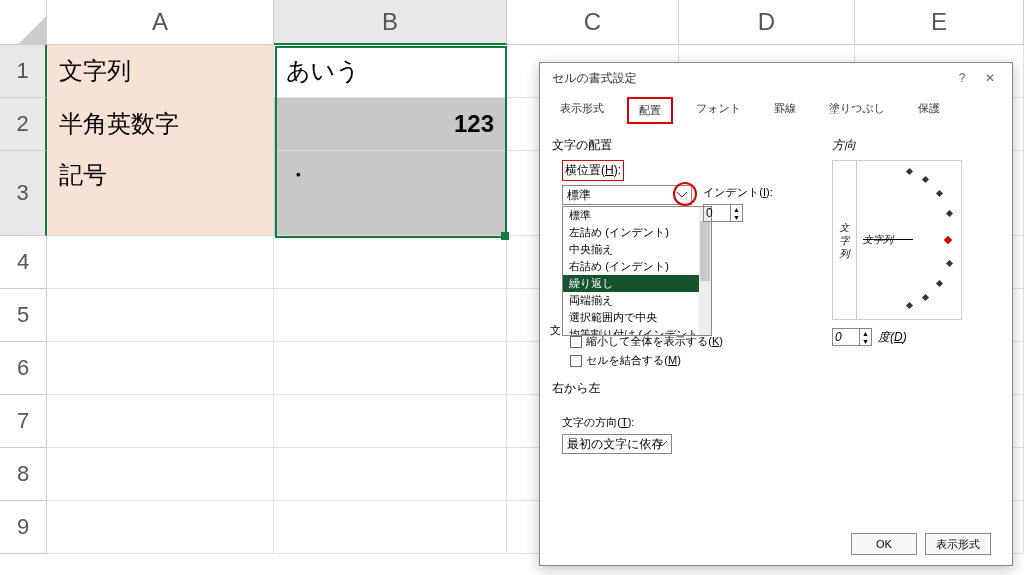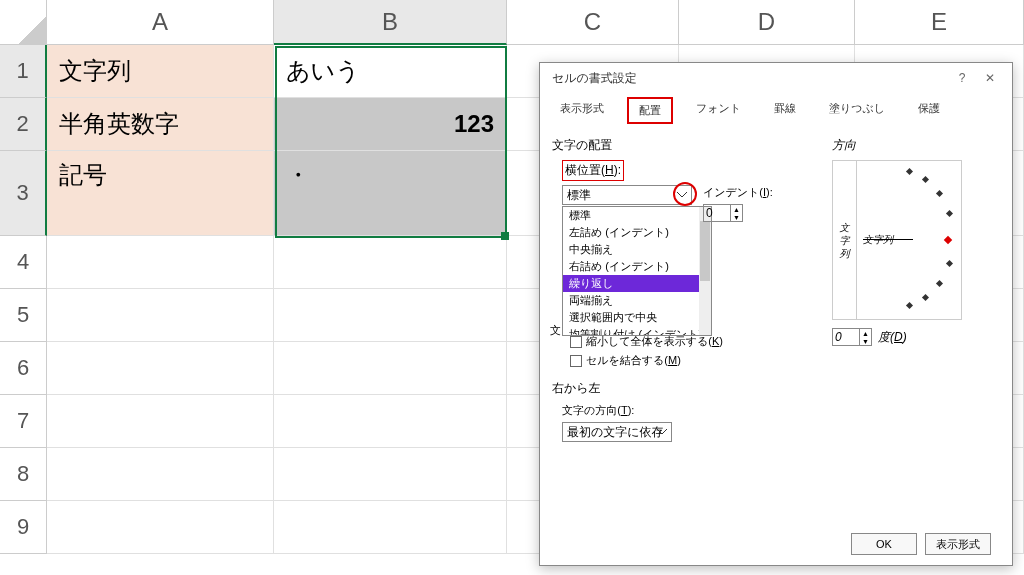--- a/index.html
+++ b/index.html
@@ -41,21 +41,21 @@
 .right-col { flex: 1; font-style: italic; }
 .lbl { font-size: 11px; margin-bottom: 4px; display: block; }
 .red-lbl { border: 1px solid #d00; display: inline-block; padding: 1px 2px; }
 
 .combo { position: relative; width: 130px; height: 20px; border: 1px solid #888; display: flex; align-items: center; padding: 0 4px; background: #fff; }
 .combo-arrow { position: absolute; right: 2px; top: 2px; width: 14px; height: 14px; display: flex; align-items: center; justify-content: center; }
 .red-circle { position: absolute; top: -4px; right: -6px; width: 24px; height: 24px; border: 2px solid #d00; border-radius: 50%; pointer-events: none; }
 
 .dropdown-list { position: absolute; top: 20px; left: -1px; width: 150px; border: 1px solid #888; background: #fff; max-height: 130px; overflow: hidden; }
 .dropdown-list .opt { padding: 1px 6px; font-size: 11px; white-space: nowrap; }
-.dropdown-list .opt.sel { background: #6d28d9; color: #fff; }
+.dropdown-list .opt.sel { background: #14532d; color: #fff; }
 .dd-scroll { position: absolute; right: 0; top: 0; bottom: 0; width: 12px; background: #eee; }
 .dd-thumb { position: absolute; right: 1px; top: 14px; width: 10px; height: 60px; background: #c8c8c8; }
 .spinner { width: 40px; height: 18px; border: 1px solid #888; display: flex; align-items: center; padding: 0 2px; position: relative; }
 .spin-btns { position: absolute; right: 0; top: 0; bottom: 0; width: 12px; display: flex; flex-direction: column; }
 .spin-btn { flex: 1; border-left: 1px solid #888; display: flex; align-items: center; justify-content: center; font-size: 7px; }
 
 .chk { display: flex; align-items: center; gap: 4px; font-size: 11px; margin: 4px 8px; }
 .chkbox { width: 12px; height: 12px; border: 1px solid #666; }
 
 .small-combo { width: 110px; height: 20px; border: 1px solid #888; display: flex; align-items: center; padding: 0 4px; position: relative; }
@@ -222,21 +222,21 @@
               <span>縮小して全体を表示する(<span class="u">K</span>)</span>
             </div>
           <div class="chk">
               <div class="chkbox"></div>
               <span>セルを結合する(<span class="u">M</span>)</span>
             </div>
         </div>
       </div>
       <div style="margin-top:12px">
         <div>右から左</div>
-        <div style="padding-left:10px;margin-top:6px">
+        <div style="padding-left:10px;margin-top:18px">
           <span class="lbl">文字の方向(<span class="u">T</span>):</span>
           <div class="small-combo">
             <span>最初の文字に依存</span>
             <div class="combo-arrow">
                 <svg width="10" height="6">
                   <path d="M0 0 L5 5 L10 0" fill="none" stroke="#333"></path>
                 </svg>
               </div>
           </div>
         </div>

